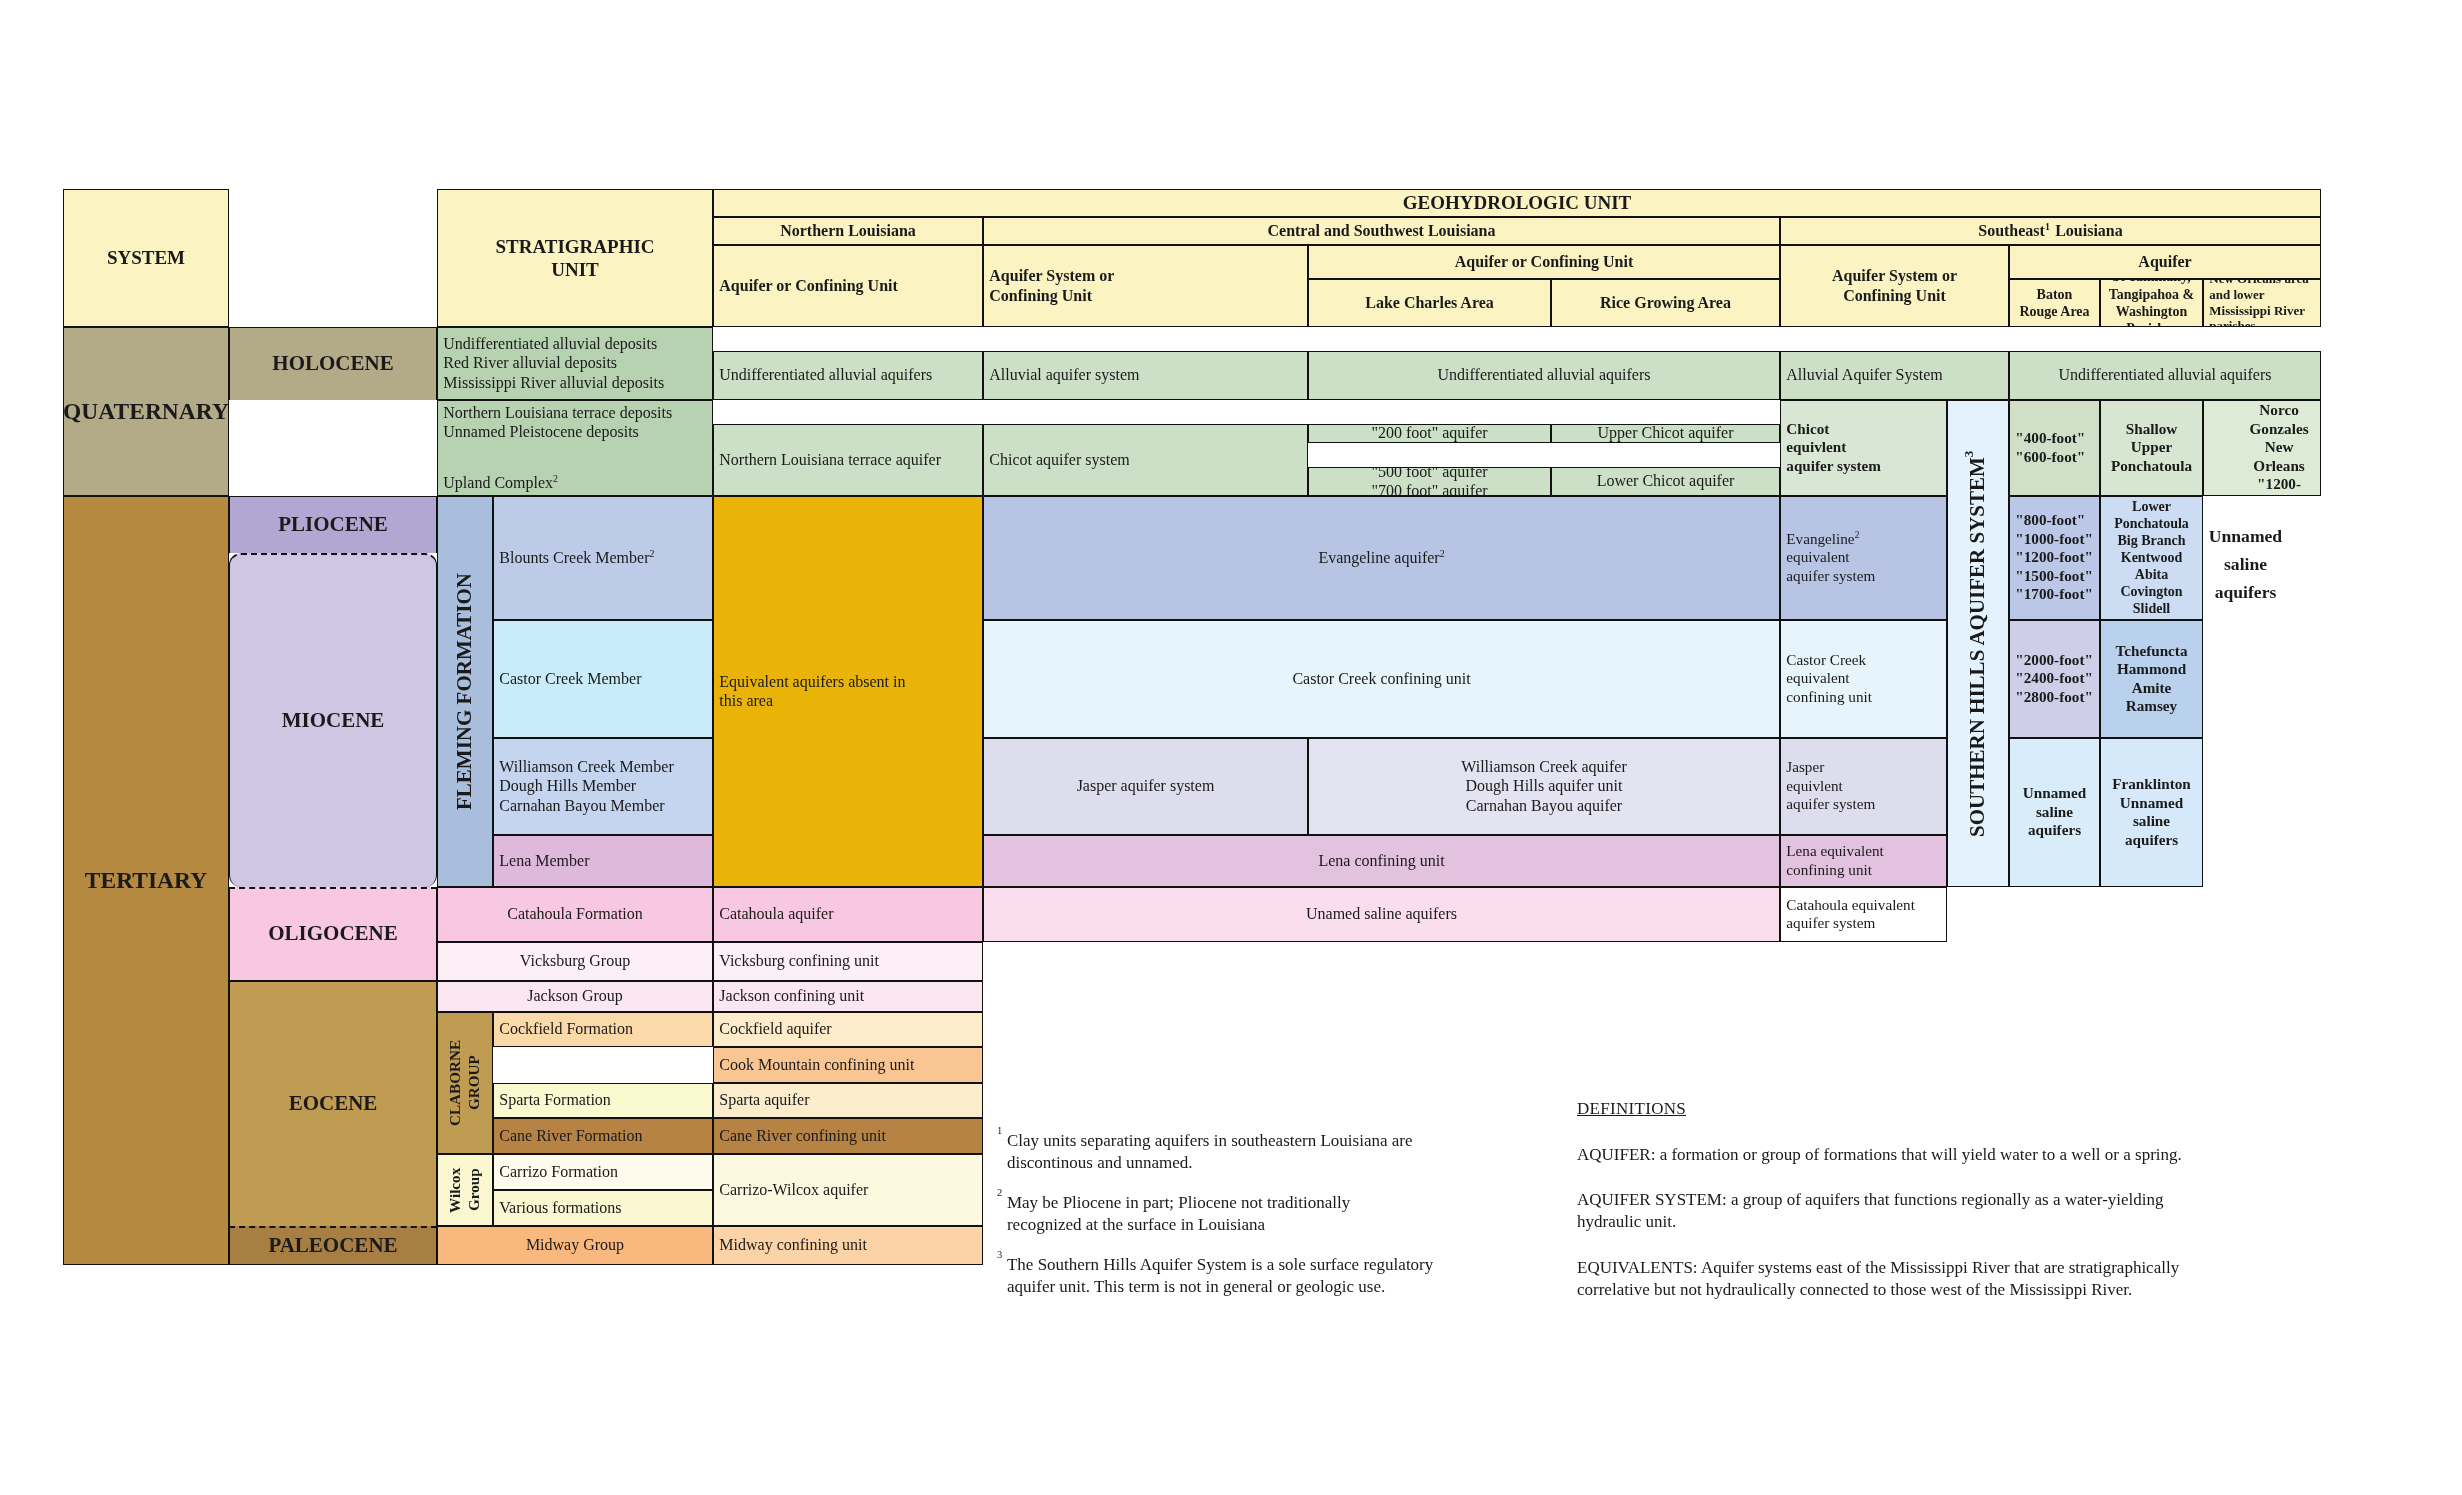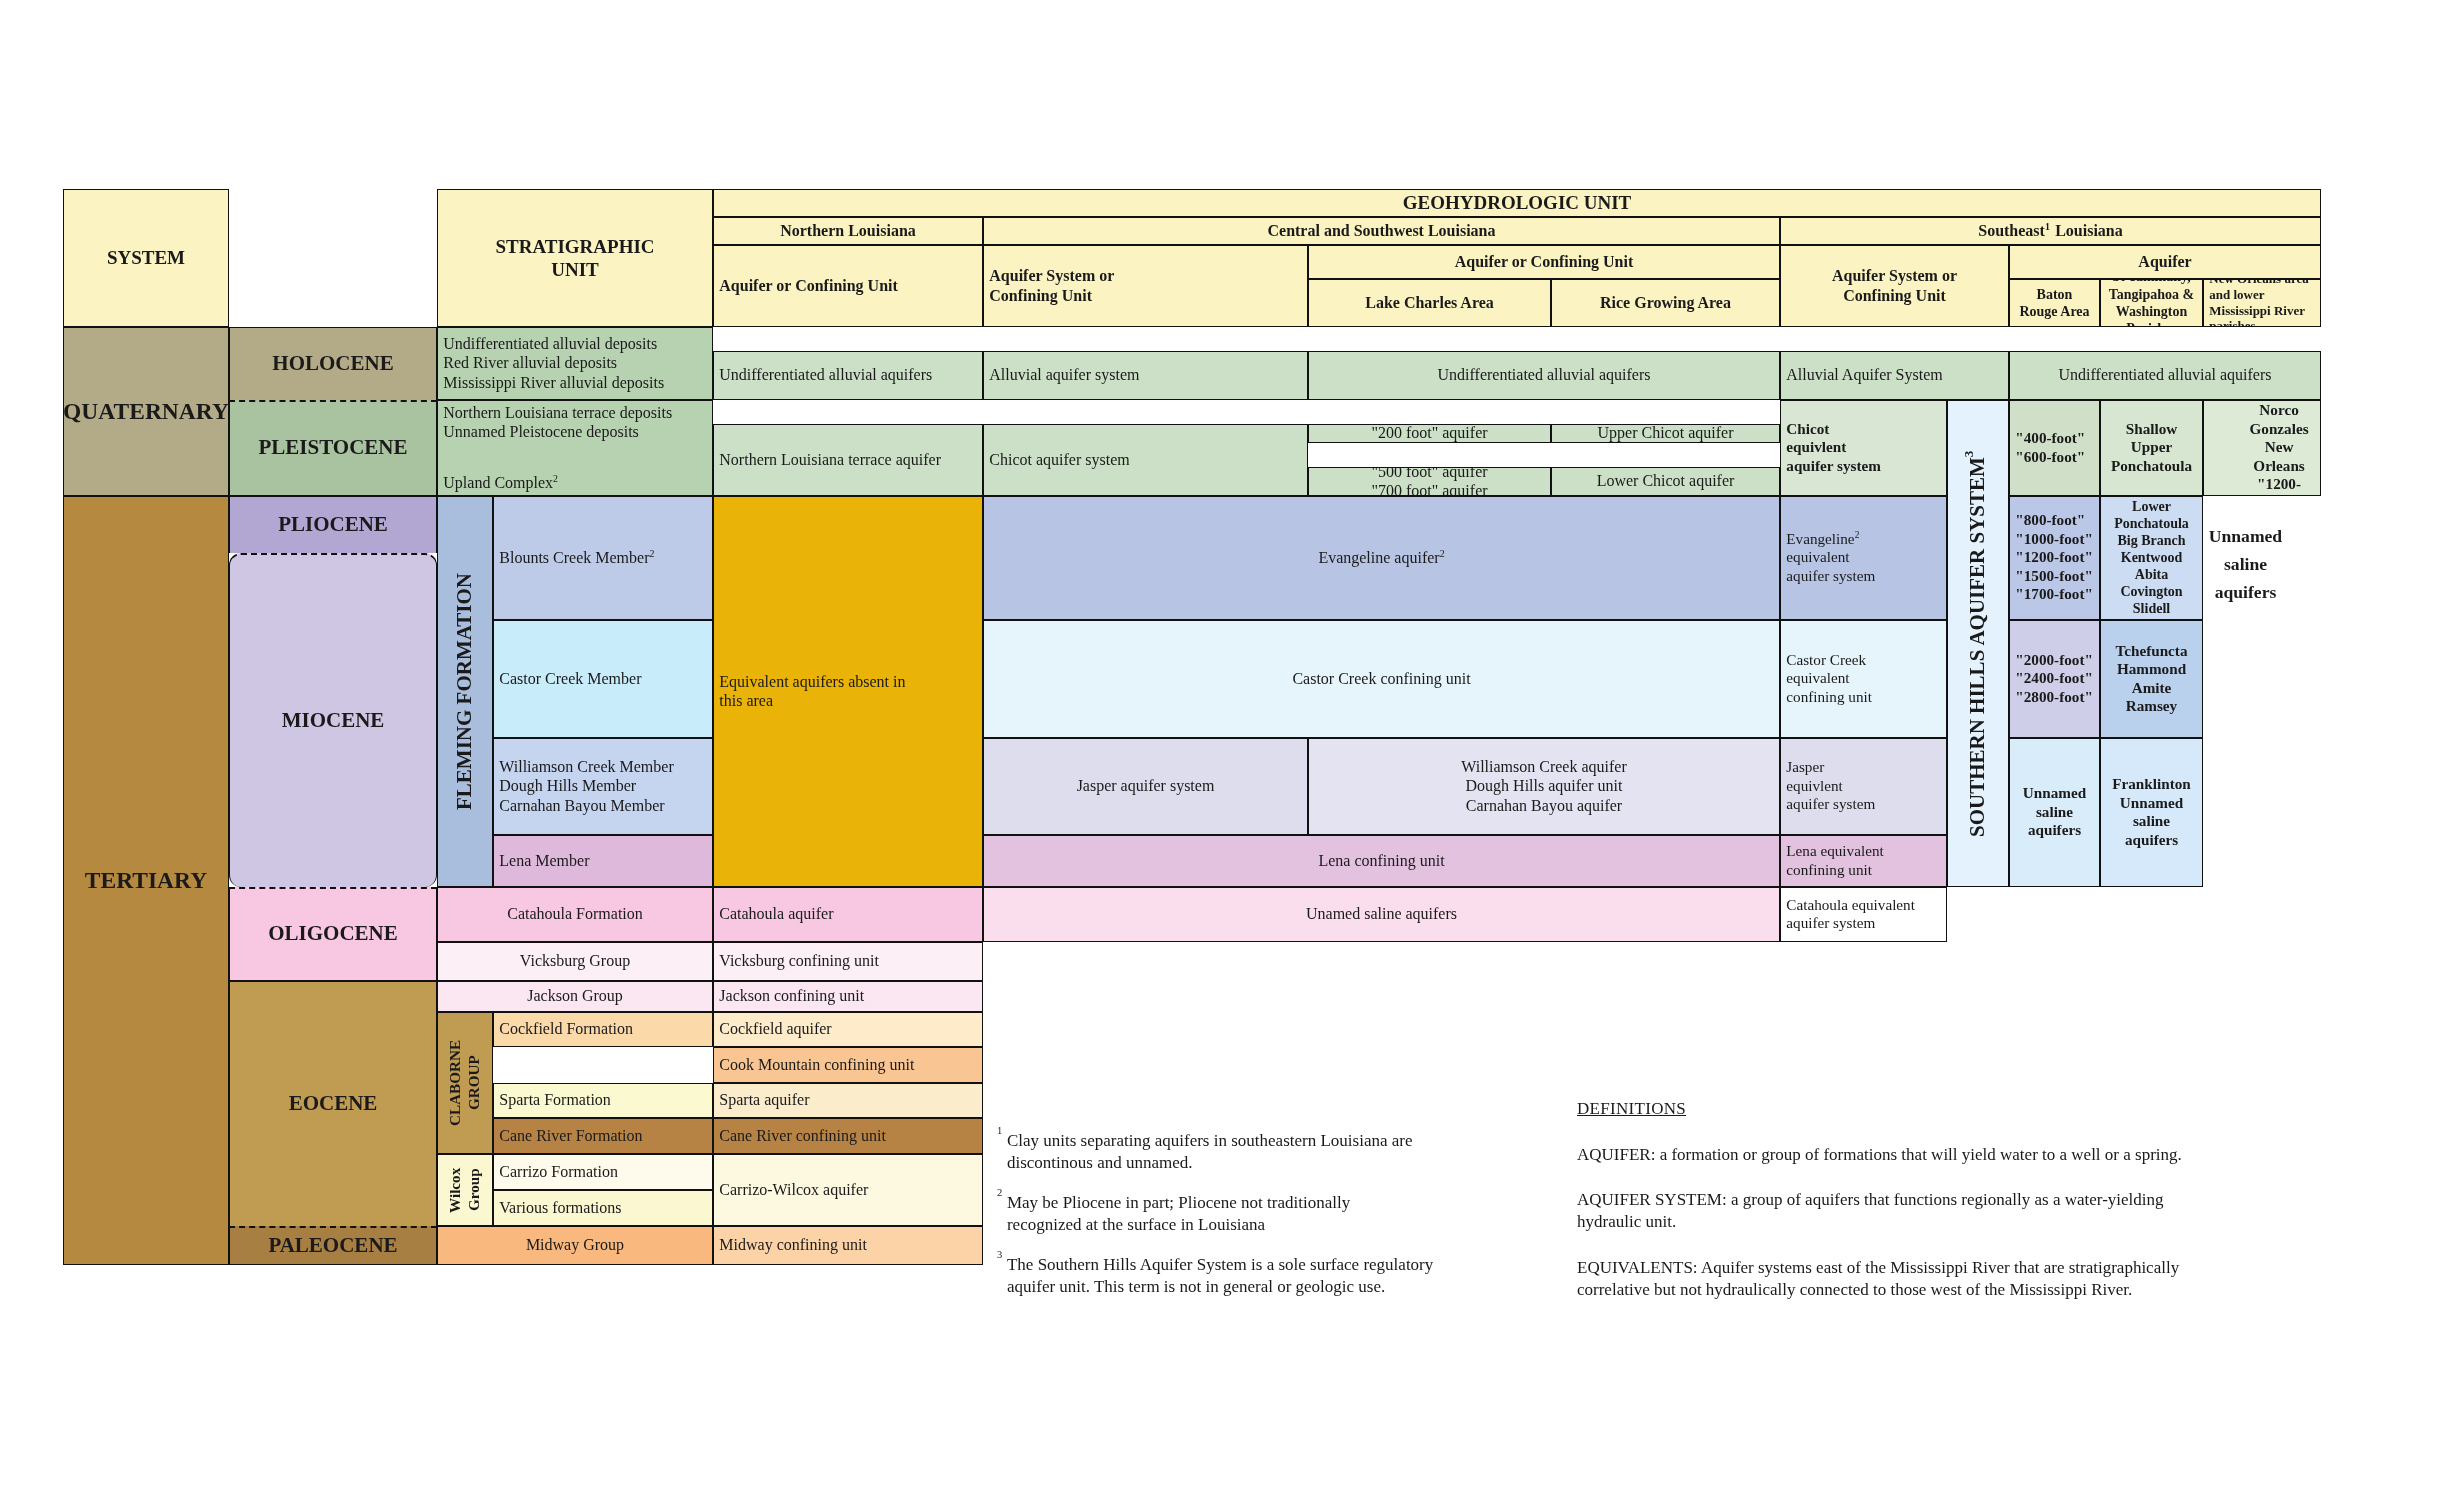--- a/index.html
+++ b/index.html
@@ -89,21 +89,20 @@
 Parishes</div>
     <div class="cell b bg-headY la colL f22" style="grid-area:4/13/5/14">New Orleans area
 and lower
 Mississippi River
 parishes</div>
 
     <div class="cell b bg-quat f40" style="grid-area:5/1/8/2">QUATERNARY</div>
     <div class="cell b bg-tert f40" style="grid-area:8/1/23/2">TERTIARY</div>
 
     <div class="cell b bg-quat f36 nb0" style="grid-area:5/2/6/3">HOLOCENE</div>
-    <div class="cell b bg-pleist f36 dtop" style="grid-area:6/2/8/3">PLEISTOCENE</div>
     <div class="cell b bg-plio f36 nb0" style="grid-area:8/2/9/3">PLIOCENE</div>
     <div class="cell b bg-mio f36 dtop nb0" style="grid-area:9/2/13/3">MIOCENE</div>
     <div class="cell b bg-olig f36 dtop" style="grid-area:13/2/15/3">OLIGOCENE</div>
     <div class="cell b bg-eoc f36 nb0" style="grid-area:15/2/22/3">EOCENE</div>
     <div class="cell b bg-paleo f36 dtop" style="grid-area:22/2/23/3">PALEOCENE</div>
 
     <div class="cell la bg-green1" style="grid-area:5/3/6/5">Undifferentiated alluvial deposits
 Red River alluvial deposits
 Mississippi River alluvial deposits</div>
     <div class="cell la between bg-green1" style="grid-area:6/3/8/5">

